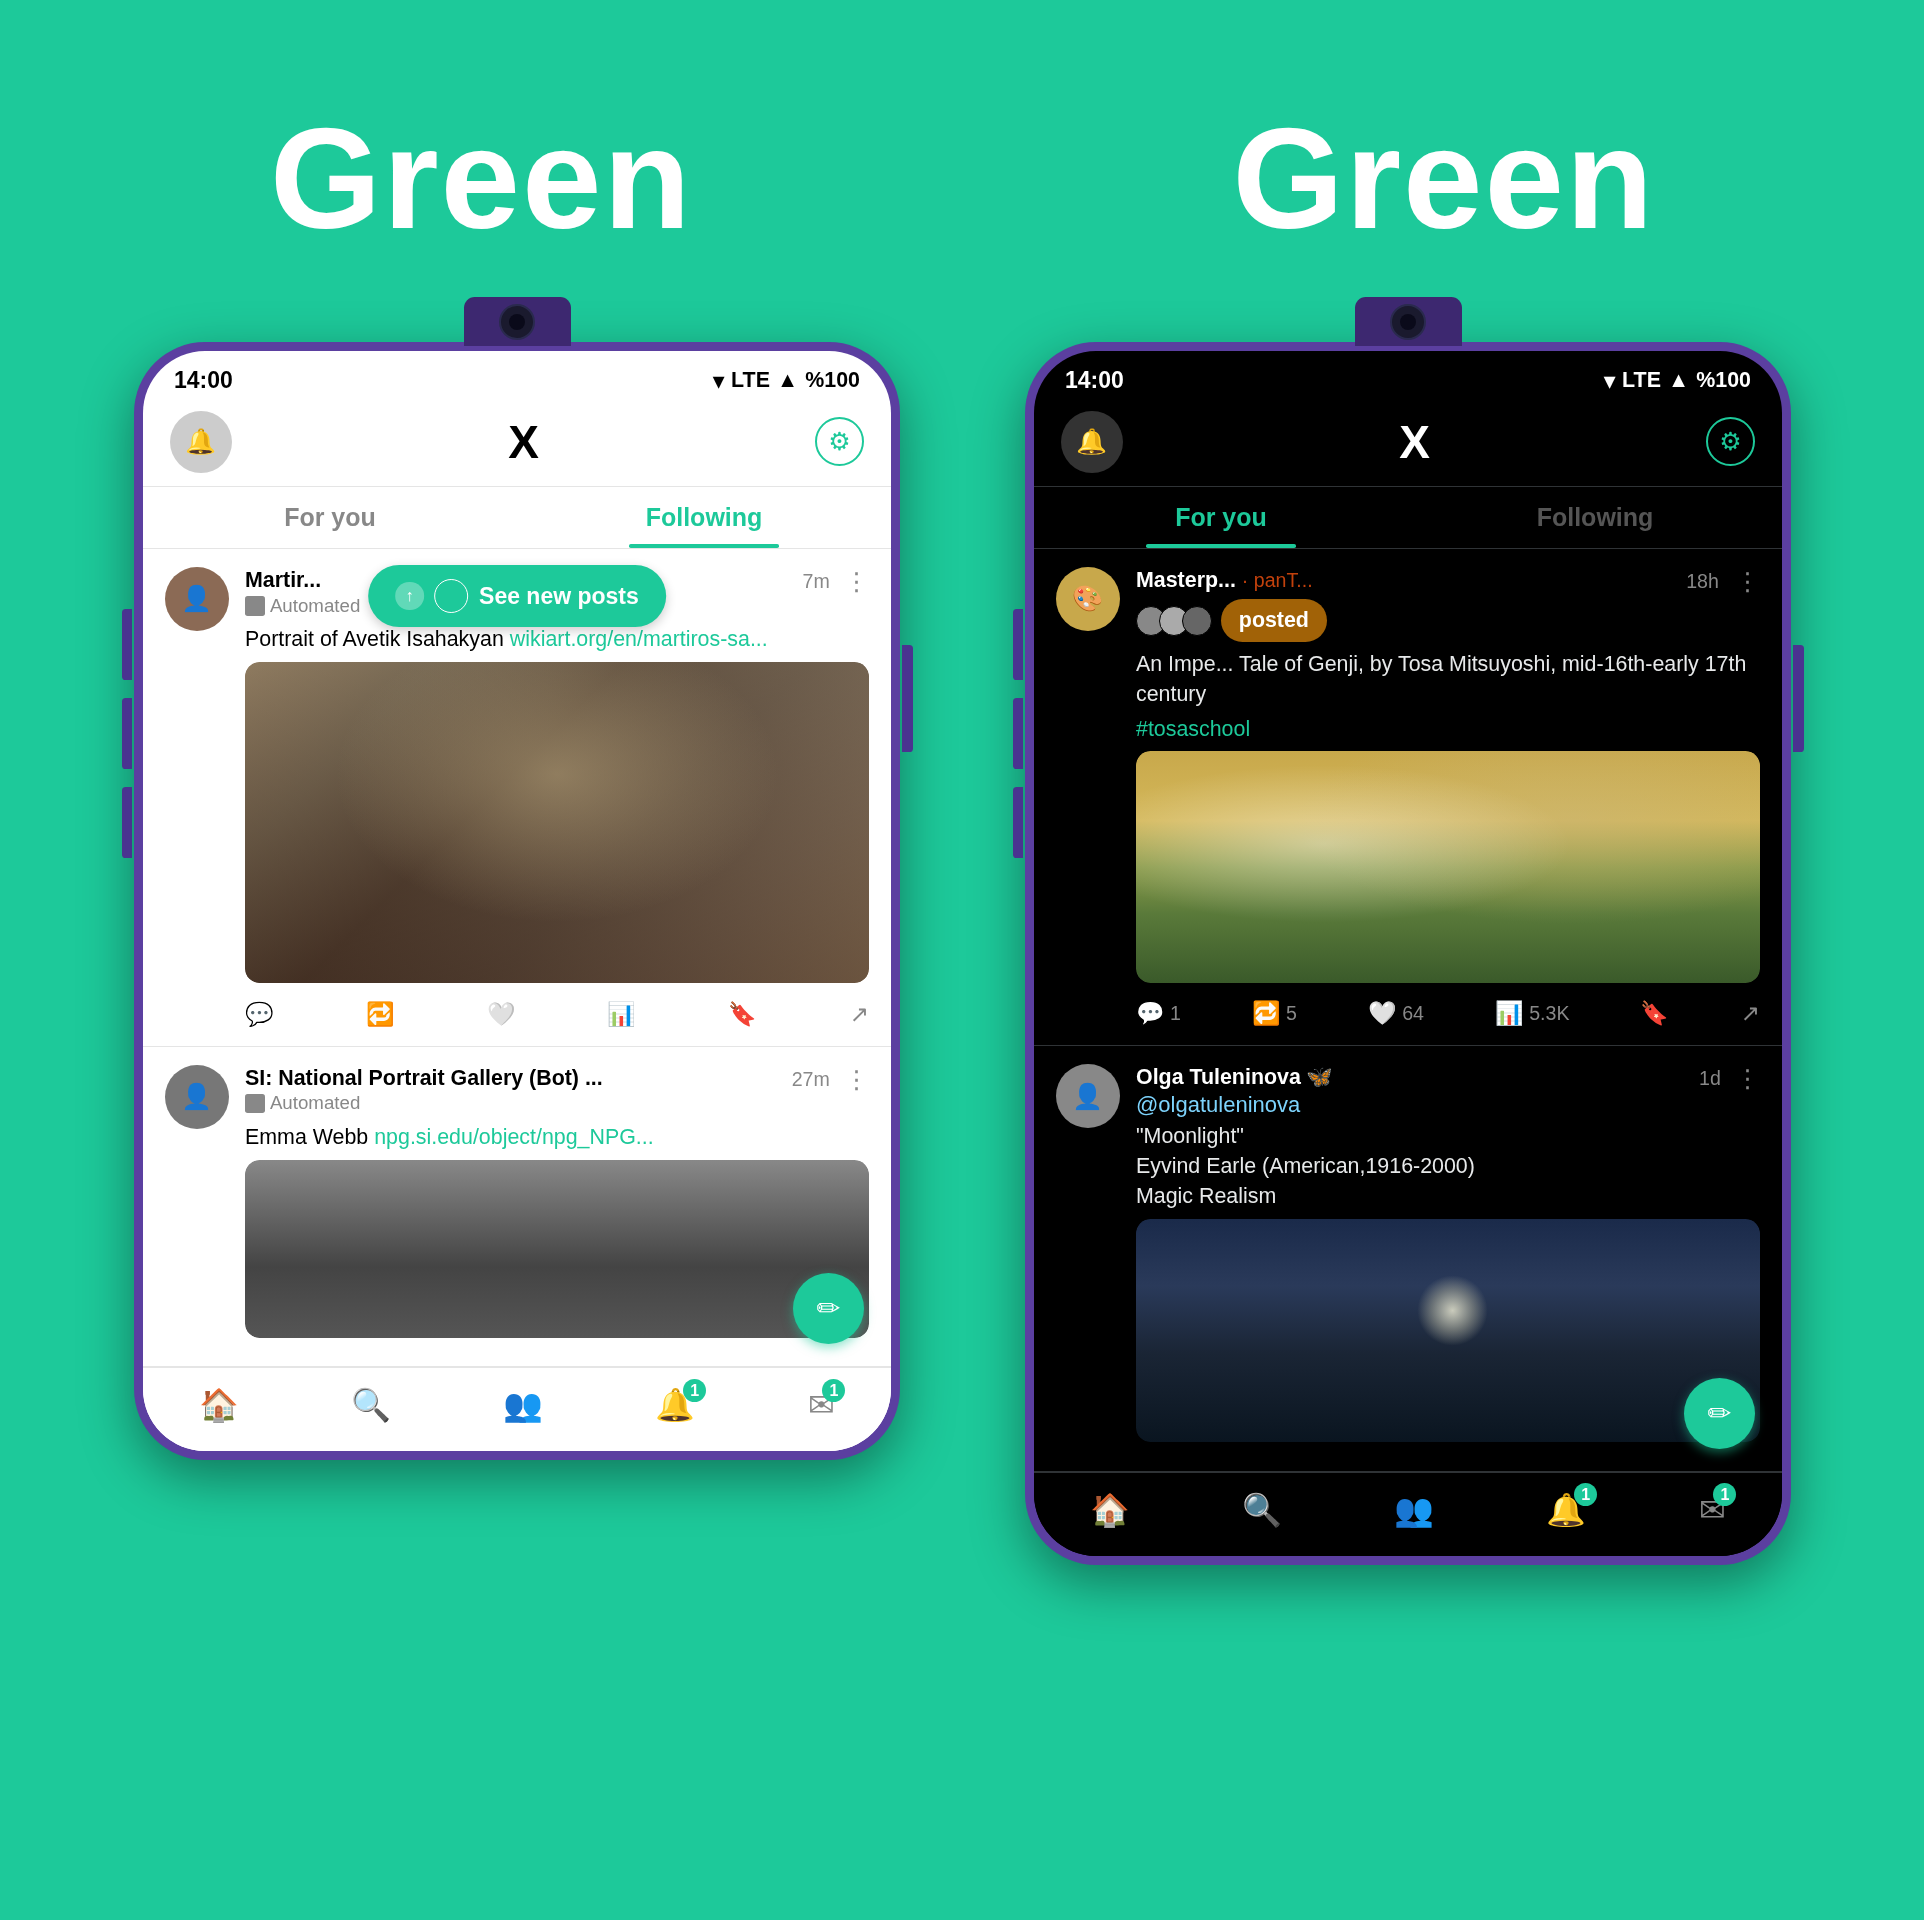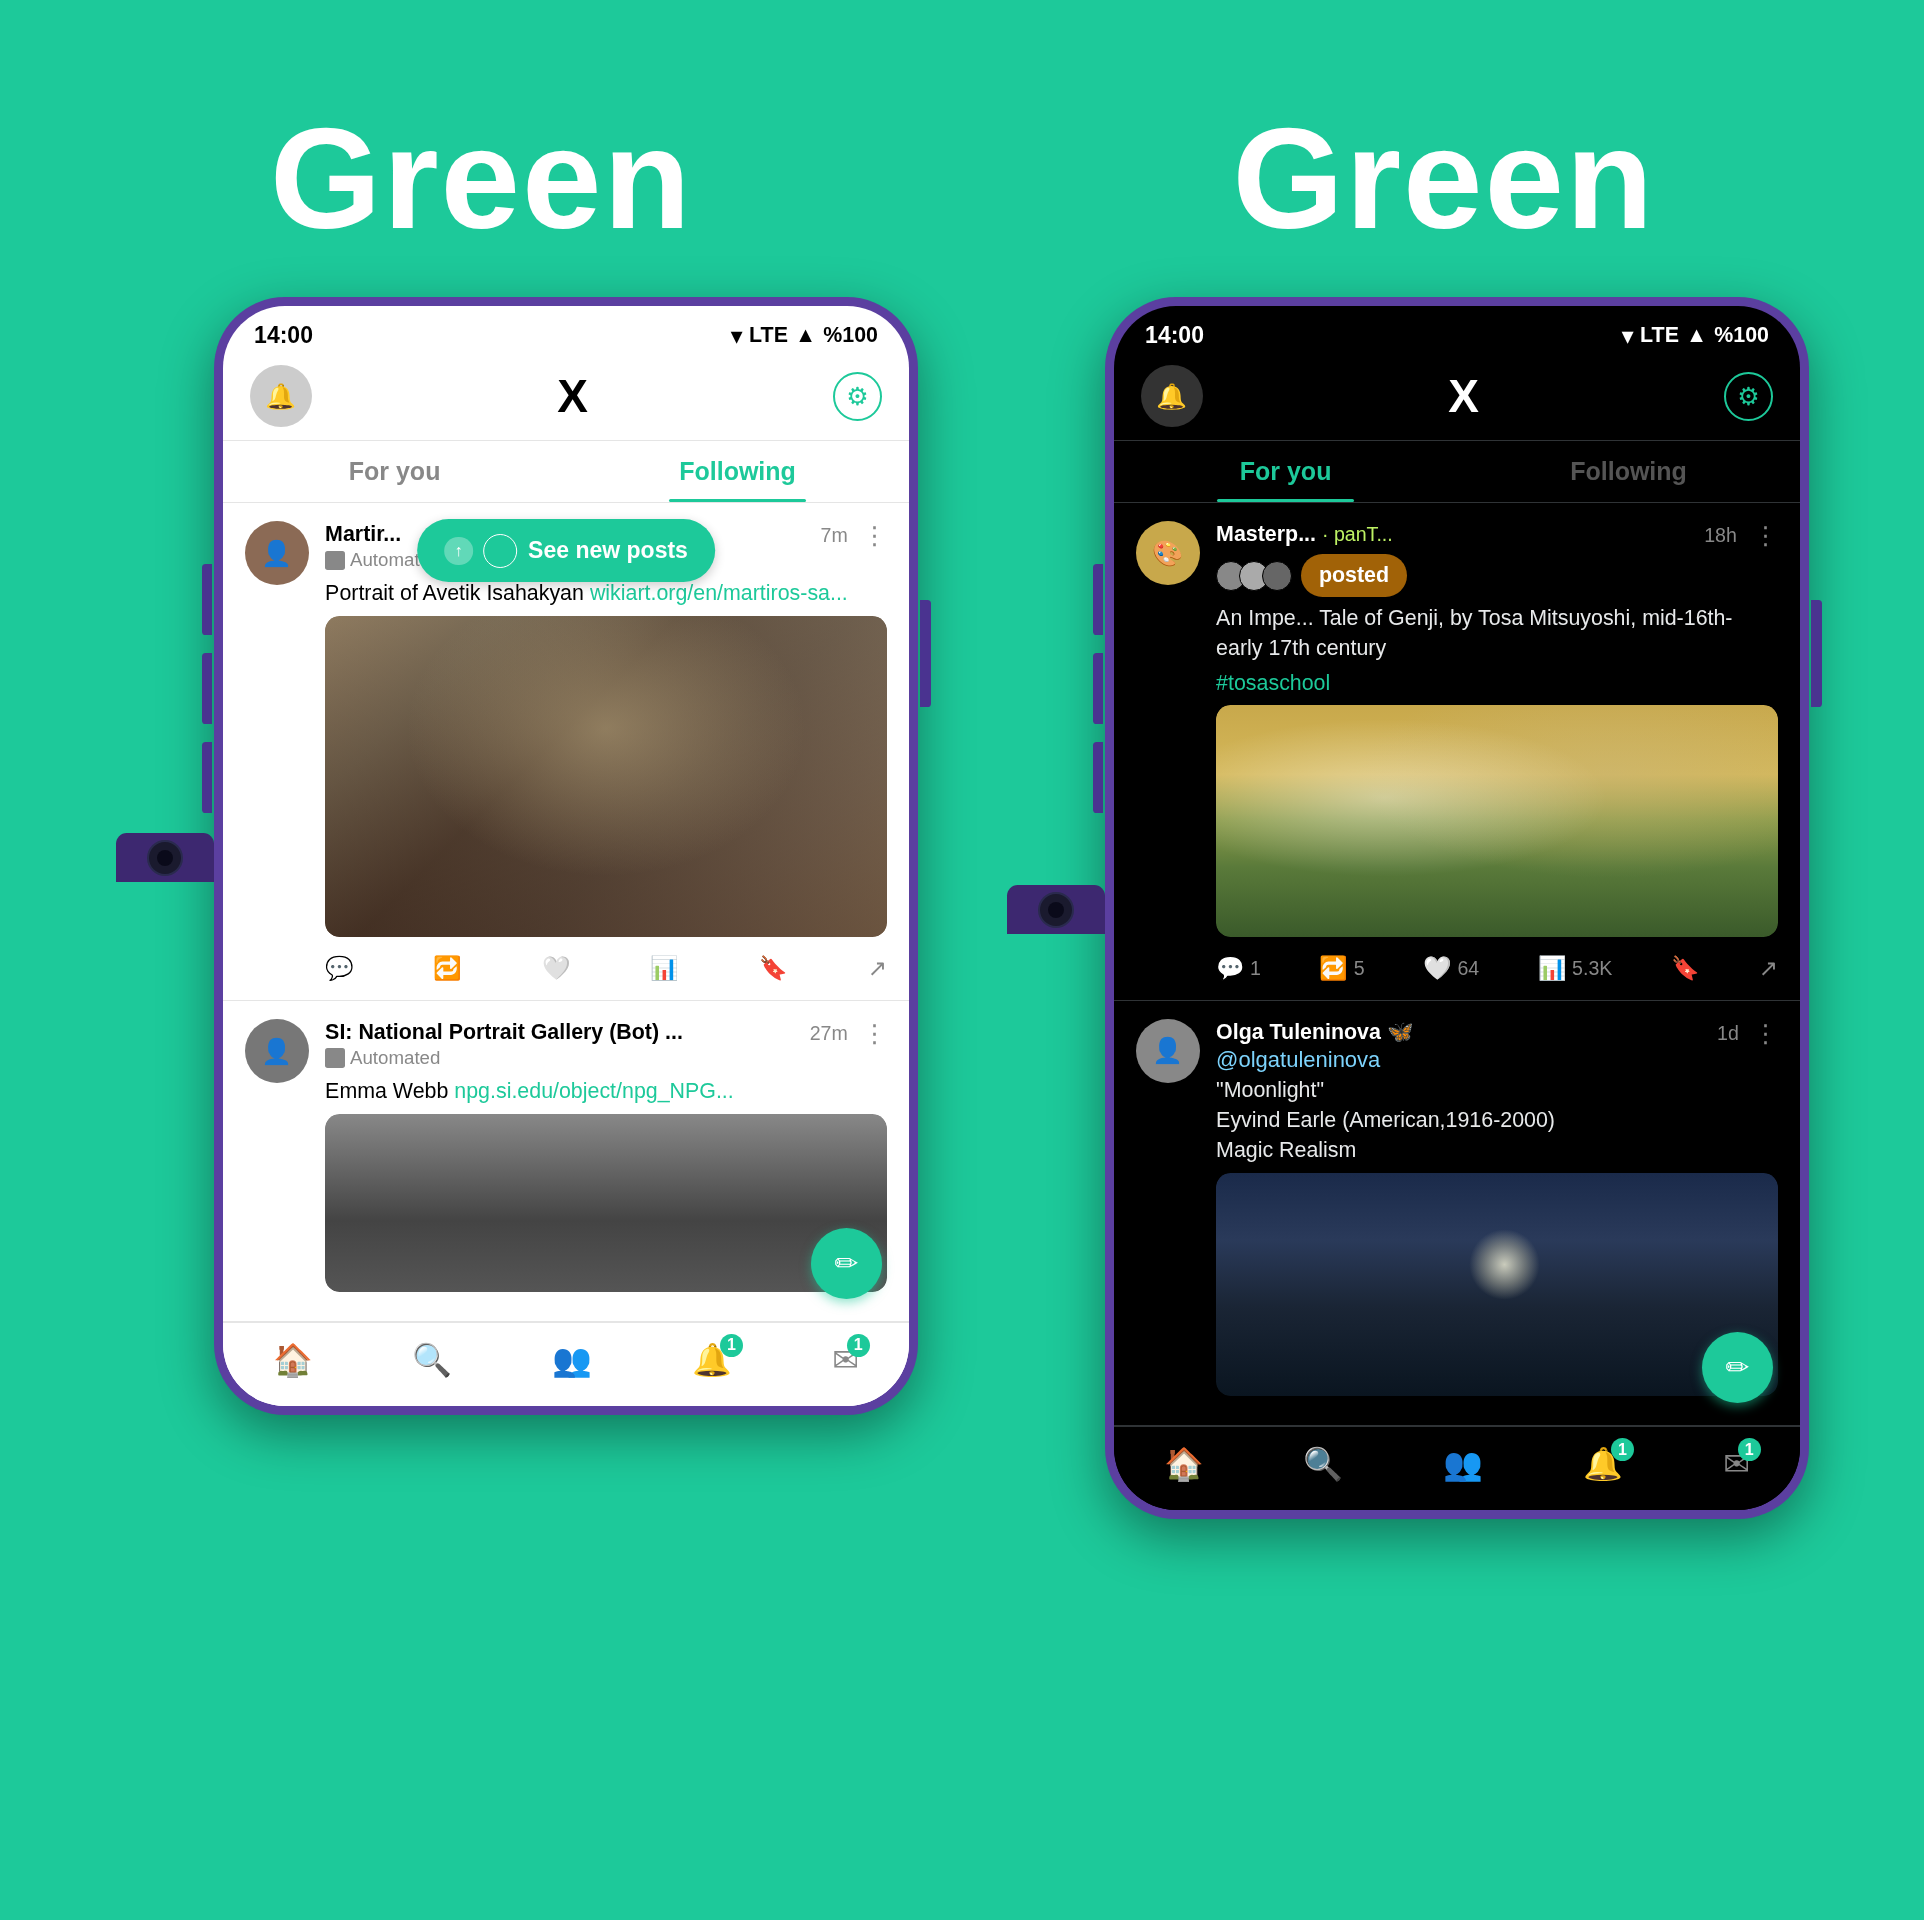--- a/index.html
+++ b/index.html
@@ -38,21 +38,21 @@
       justify-content: space-around;
       align-items: flex-start;
       padding: 0 107px;
       gap: 71px;
     }
 
     
     .phone-outer {
       width: 802px;
       display: flex;
-      flex-direction: row;
+      flex-direction: column;
       align-items: center;
     }
 
     .phone-frame {
       width: 766px;
       background: #5b3fa0;
       border-radius: 71px;
       padding: 9px;
       box-shadow: 0 18px 53px rgba(0,0,0,0.4);
       position: relative;
@@ -707,21 +707,21 @@
 
           <div class="tweet dark">
             <div class="tweet-avatar" style="background:#c8a84b;">
               🎨
             </div>
             <div class="tweet-content">
               <div class="tweet-header">
                 <div>
                   <div class="tweet-name dark">
                     <span>Masterp...</span>
-                    <span style="color:#bef264;font-size:19.6px;font-weight:400;">
+                    <span style="color:#c2410c;font-size:19.6px;font-weight:400;">
                       · <span>panT...</span>
                     </span>
                   </div>
                 </div>
                 <div style="display:flex;align-items:center;gap:9px;">
                   <span class="tweet-meta">18h</span>
                   <span class="three-dots">⋮</span>
                 </div>
               </div>
 

